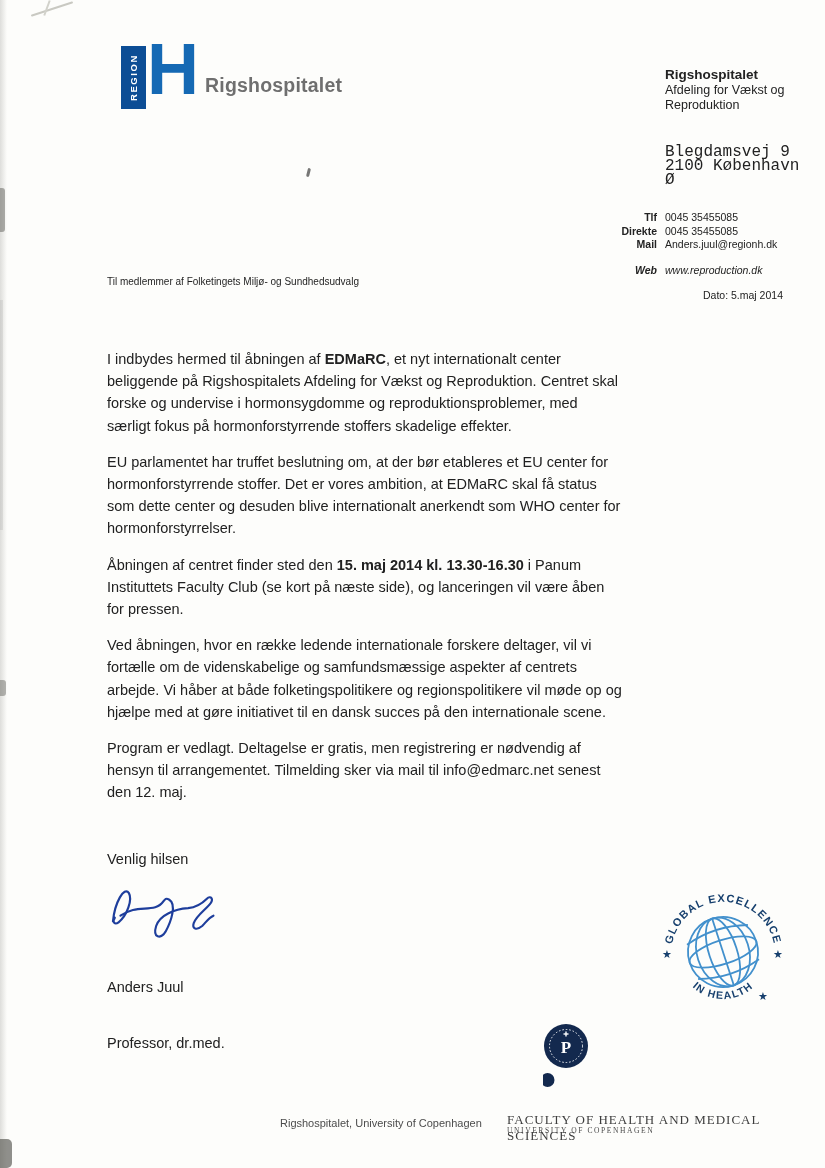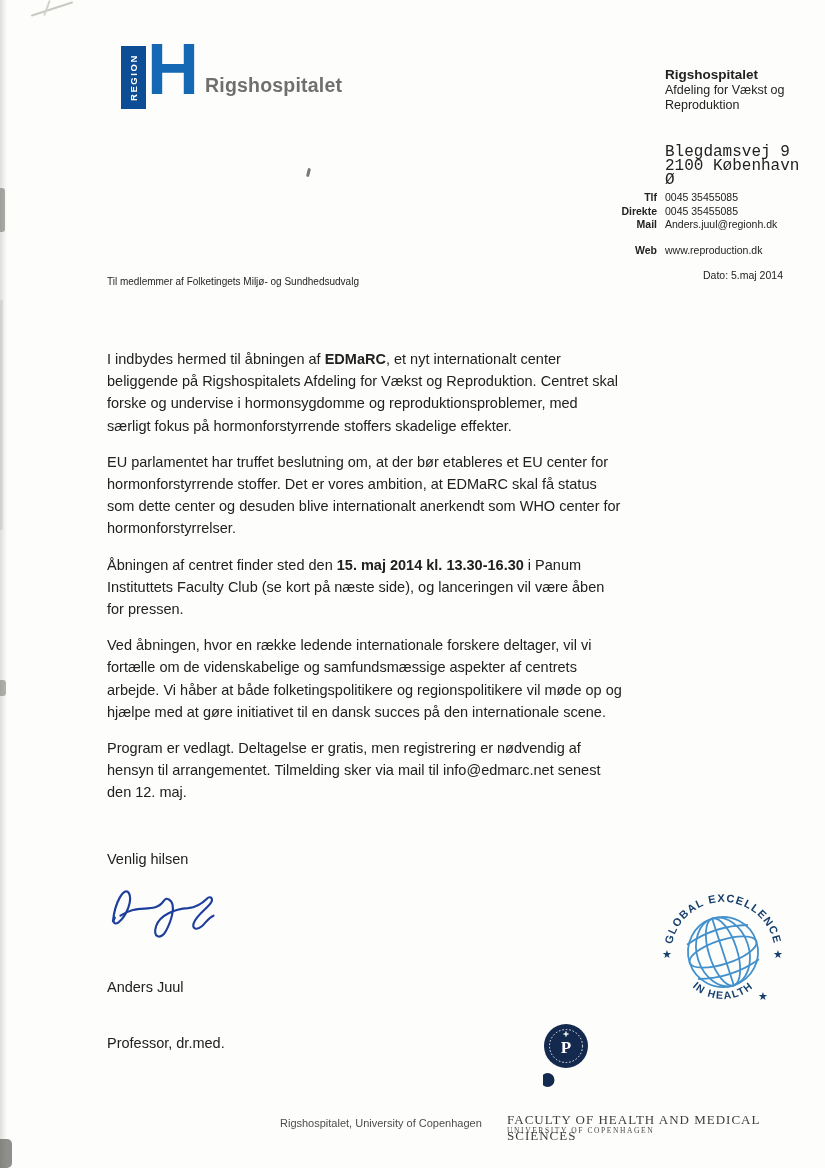--- a/index.html
+++ b/index.html
@@ -27,23 +27,23 @@
   .region-txt{color:#fff;font-size:9.5px;font-weight:bold;letter-spacing:1.6px;
     writing-mode:vertical-rl;transform:rotate(180deg);}
   .logo-h{font-size:72px;font-weight:800;color:#1569b4;line-height:58px;margin-top:-6px;margin-left:1px;}
   .brand{position:absolute;left:205px;top:74px;font-size:19.5px;font-weight:bold;color:#6f6f6f;letter-spacing:.2px;}
   
   .hdr{position:absolute;left:575px;top:66px;width:225px;font-size:12.5px;color:#222;}
   .hdr-org{padding-left:90px;font-weight:bold;font-size:13.5px;line-height:17px;}
   .hdr-dept{padding-left:90px;line-height:15px;}
   .hdr-addr{padding-left:90px;font-size:16px;line-height:14px;font-family:Liberation Mono, monospace;}
   .hdr-addr.first{margin-top:32px;}
-  .contact{margin-top:4px;}
+  .contact{margin-top:24px;}
   .contact-row{display:flex;line-height:13.5px;font-size:10.5px;}
-  .contact-row.gap-top{margin-top:12px;}
+  .contact-row.gap-top{margin-top:12px;font-style:italic;}
   .c-label{width:82px;text-align:right;font-weight:bold;margin-right:8px;flex:none;}
   .c-value{color:#222;}
   .date{margin-top:12px;padding-left:128px;font-size:10.5px;}
   
   .recipient{position:absolute;left:107px;top:276px;font-size:10px;}
   .body{position:absolute;left:107px;top:348px;width:515px;font-size:14.5px;line-height:22.2px;color:#212121;}
   .body p{margin:0 0 14px 0;}
   .body .b{font-weight:bold;}
   .closing{margin-top:44px;}
   .sig{display:block;margin:10px 0 2px -4px;}

